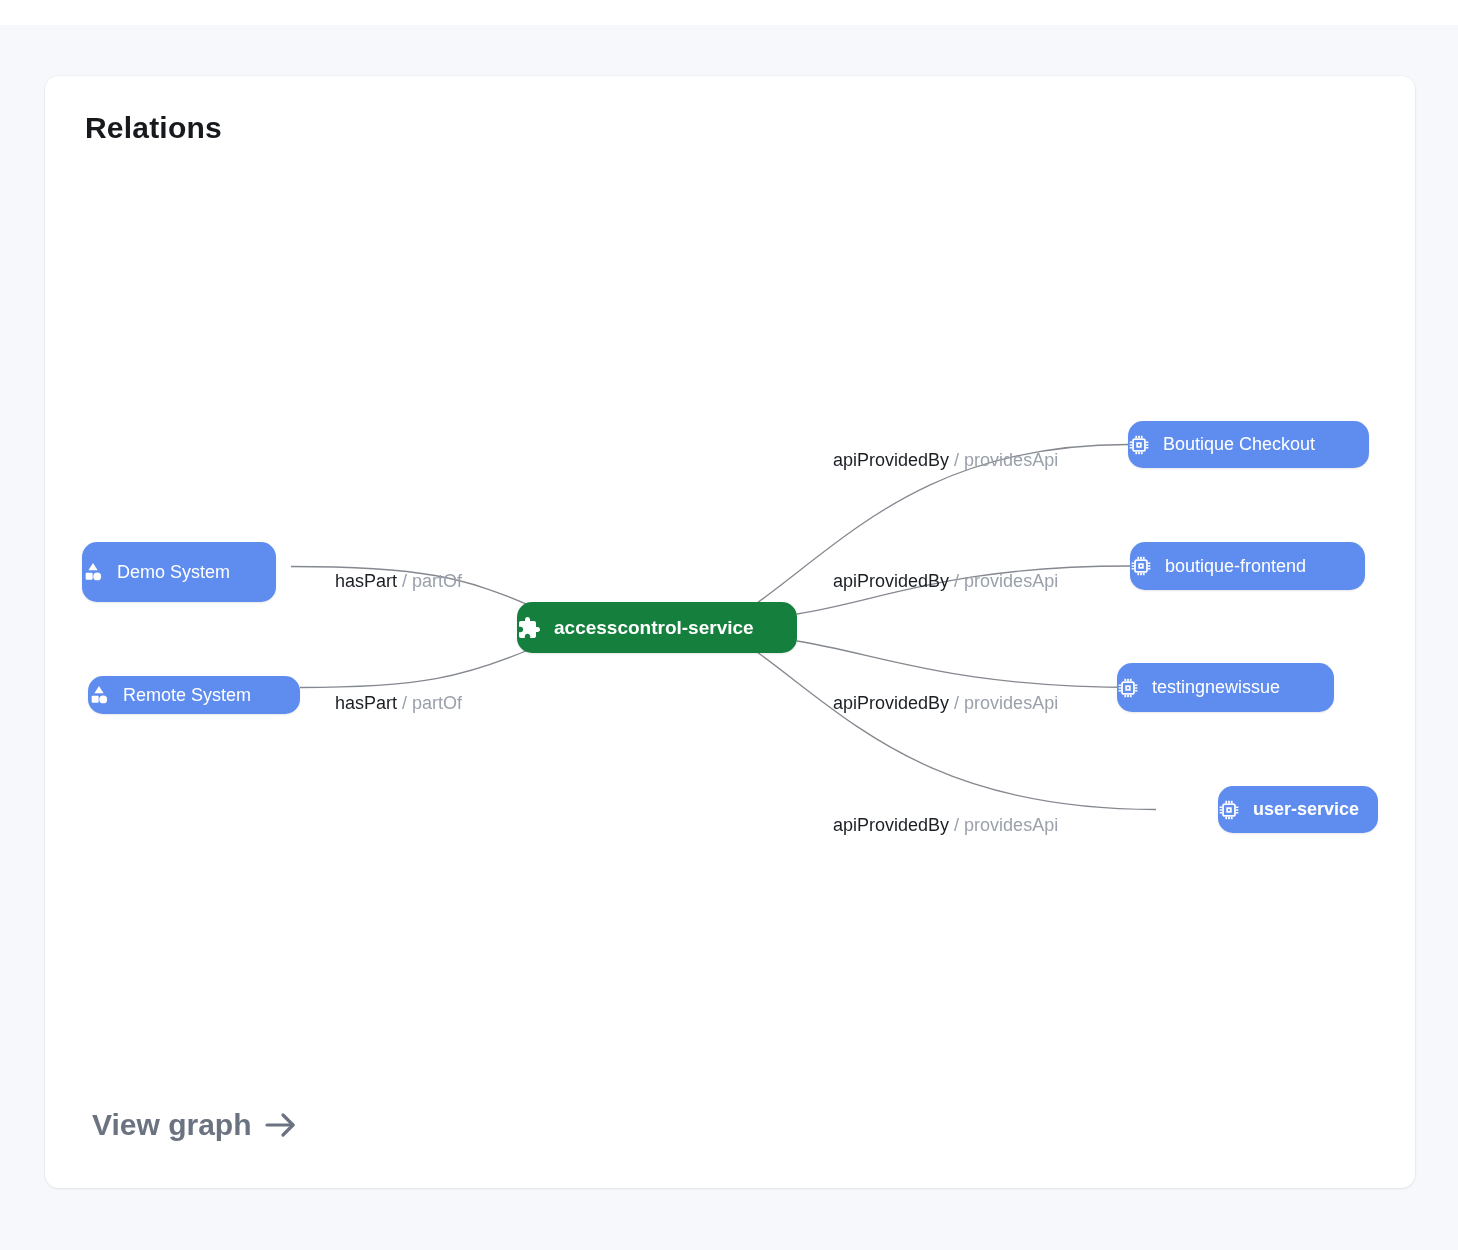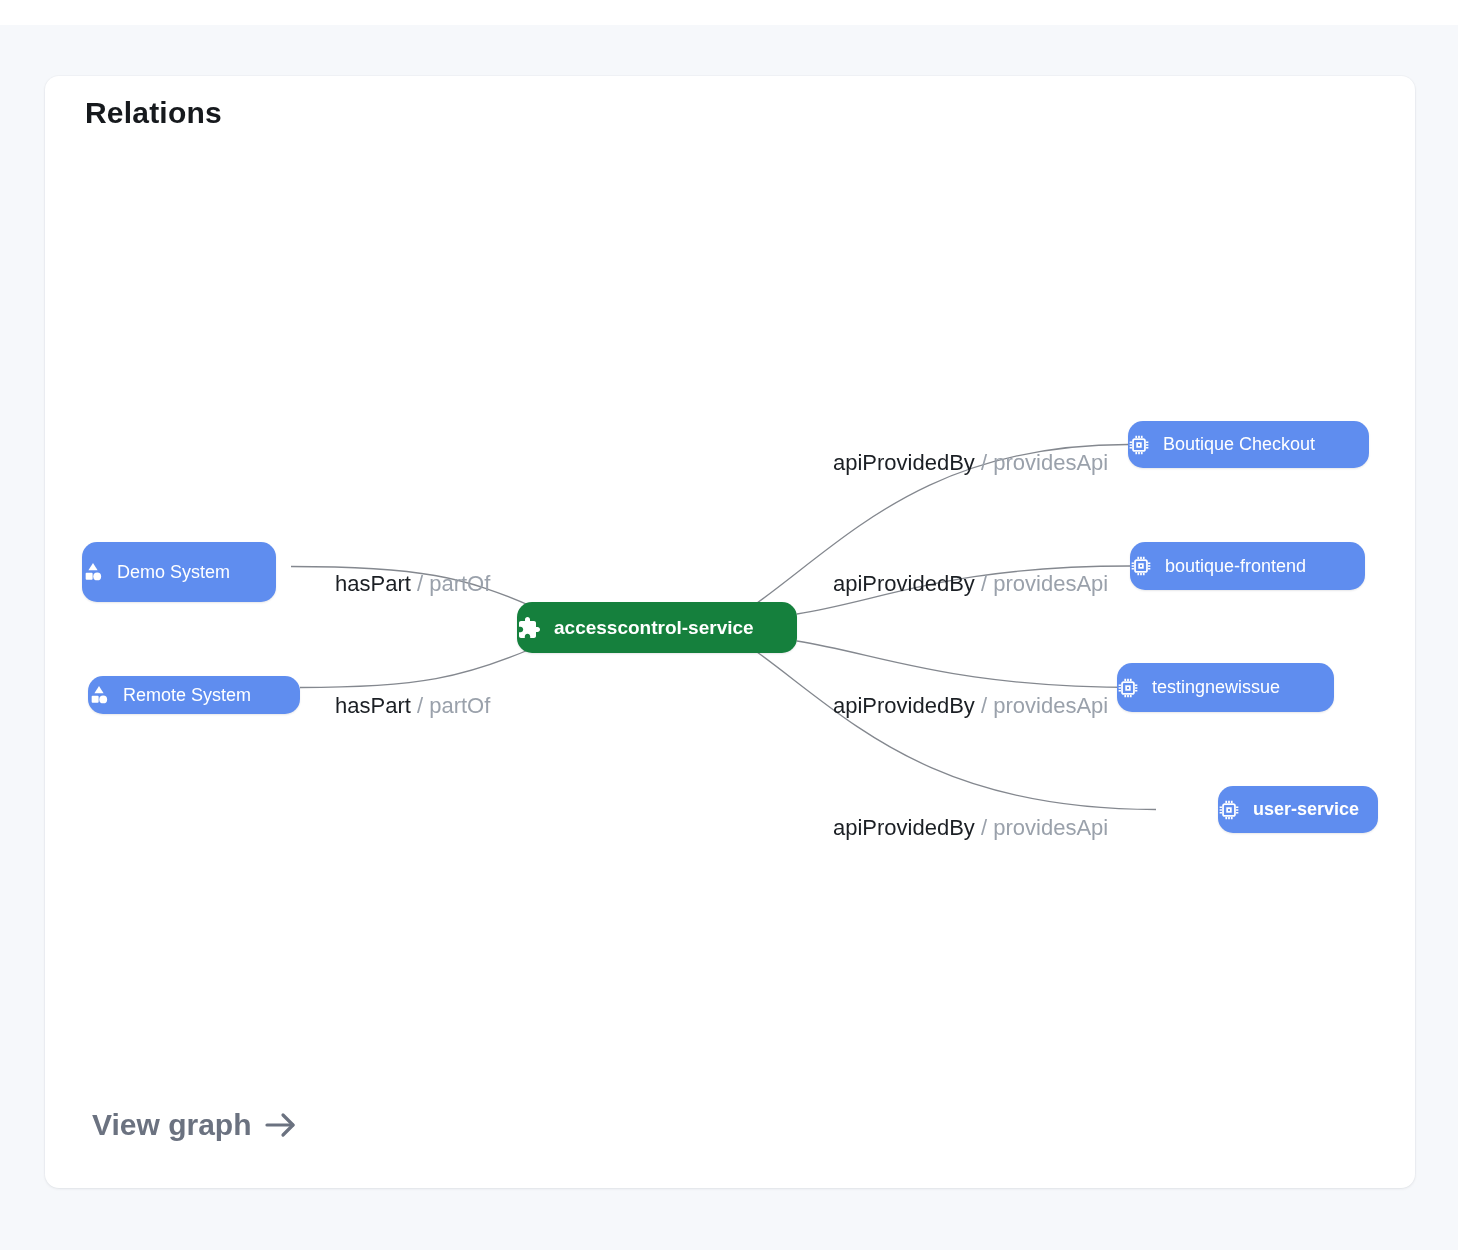--- a/index.html
+++ b/index.html
@@ -20,21 +20,21 @@
   .card {
     position: absolute;
     left: 45px; top: 76px;
     width: 1370px; height: 1112px;
     background: #ffffff;
     border-radius: 14px;
     box-shadow: 0 1px 3px rgba(16,24,40,0.08), 0 0 0 1px rgba(16,24,40,0.02);
   }
   .card-title {
     position: absolute;
-    left: 85px; top: 96px;
+    left: 85px; top: 111px;
     font-size: 30px;
     font-weight: 700;
     color: #16191d;
     letter-spacing: 0.2px;
   }
   svg.edges {
     position: absolute;
     left: 0; top: 0;
     width: 1458px; height: 1250px;
     pointer-events: none;
@@ -56,21 +56,21 @@
   .node.blue { background: #5f8def; }
   .node.orange { background: #15803d; font-weight: 700; font-size: 19px; }
   .node .nicon {
     display: inline-flex;
     align-items: center;
     justify-content: center;
     flex: 0 0 auto;
   }
   .edge-label {
     position: absolute;
-    font-size: 22px;
+    font-size: 18px;
     white-space: nowrap;
   }
   .edge-label .lp { color: #1b1f24; }
   .edge-label .ls { color: #9aa1ab; }
   .view-graph {
     position: absolute;
     left: 85px; top: 1108px;
     display: flex;
     align-items: center;
     gap: 12px;

